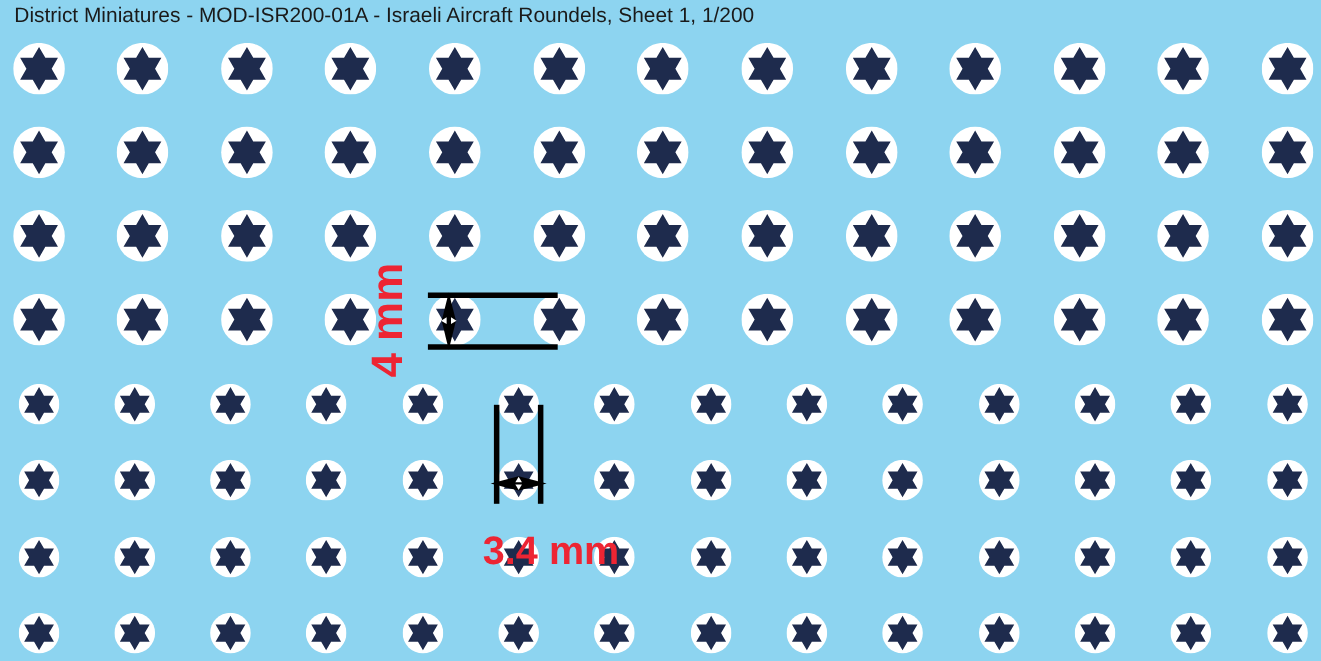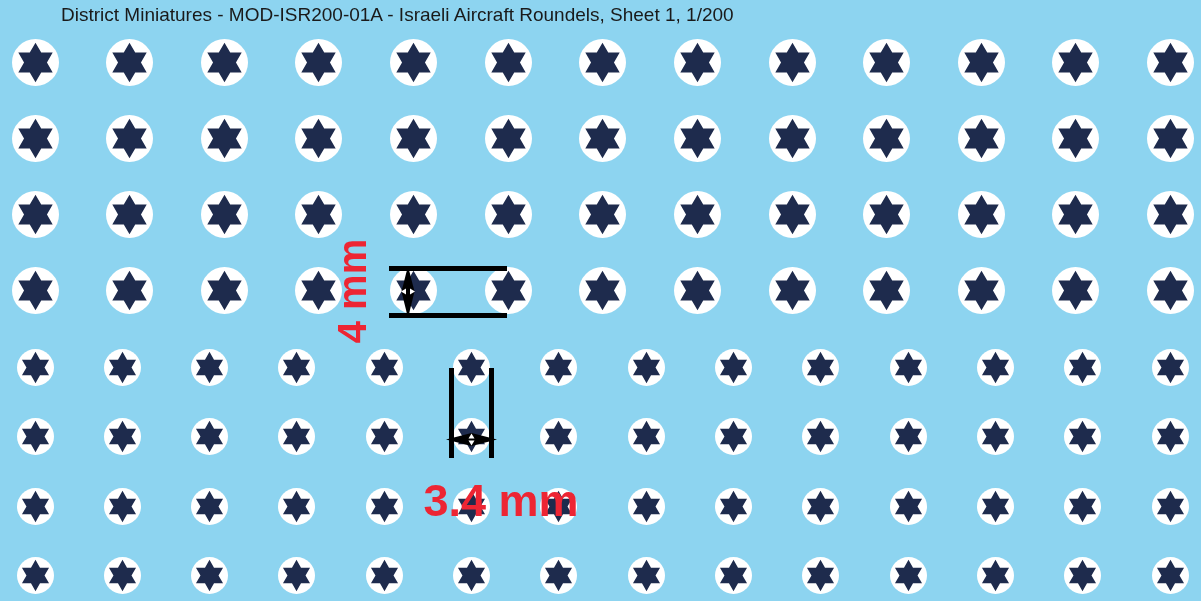--- a/index.html
+++ b/index.html
@@ -7,36 +7,36 @@
   }
   html,body{margin:0;padding:0;}
   body{
     width:1201px;height:601px;position:relative;overflow:hidden;
     background:var(--bg);
     font-family:"Liberation Sans", sans-serif;
   }
   .sheet-title{
     position:absolute;left:13px;top:3px;
     font-size:19px;line-height:24px;color:var(--title);
-    letter-spacing:0px;white-space:nowrap;margin-left:48px;
+    letter-spacing:0px;white-space:nowrap;
   }
   .roundel{position:absolute;display:block;}
   .anno-overlay{position:absolute;left:0;top:0;width:1201px;height:601px;pointer-events:none;}
   .measure-label{
     position:absolute;color:var(--red);font-weight:bold;white-space:nowrap;
     text-align:center;
   }
   .label-4mm{
     left:292px;top:271px;width:120px;height:40px;
     font-size:40px;line-height:40px;
     transform:rotate(-90deg);transform-origin:center center;
   }
   .label-34mm{
     left:391px;top:473px;width:220px;height:56px;
-    font-size:45px;line-height:56px;
+    font-size:36px;line-height:56px;
   }
 </style>
 </head>
 <body>
 
 <div class="sheet-title">District Miniatures - MOD-ISR200-01A - Israeli Aircraft Roundels, Sheet 1, 1/200</div>
 
 <div id="roundel-field">
     <svg viewBox="-1 -1 2 2" class="roundel" style="left: 11.5px; top: 38.5px; width: 47px; height: 47px;">
       <circle r="1" fill="#FFFFFF"></circle>

